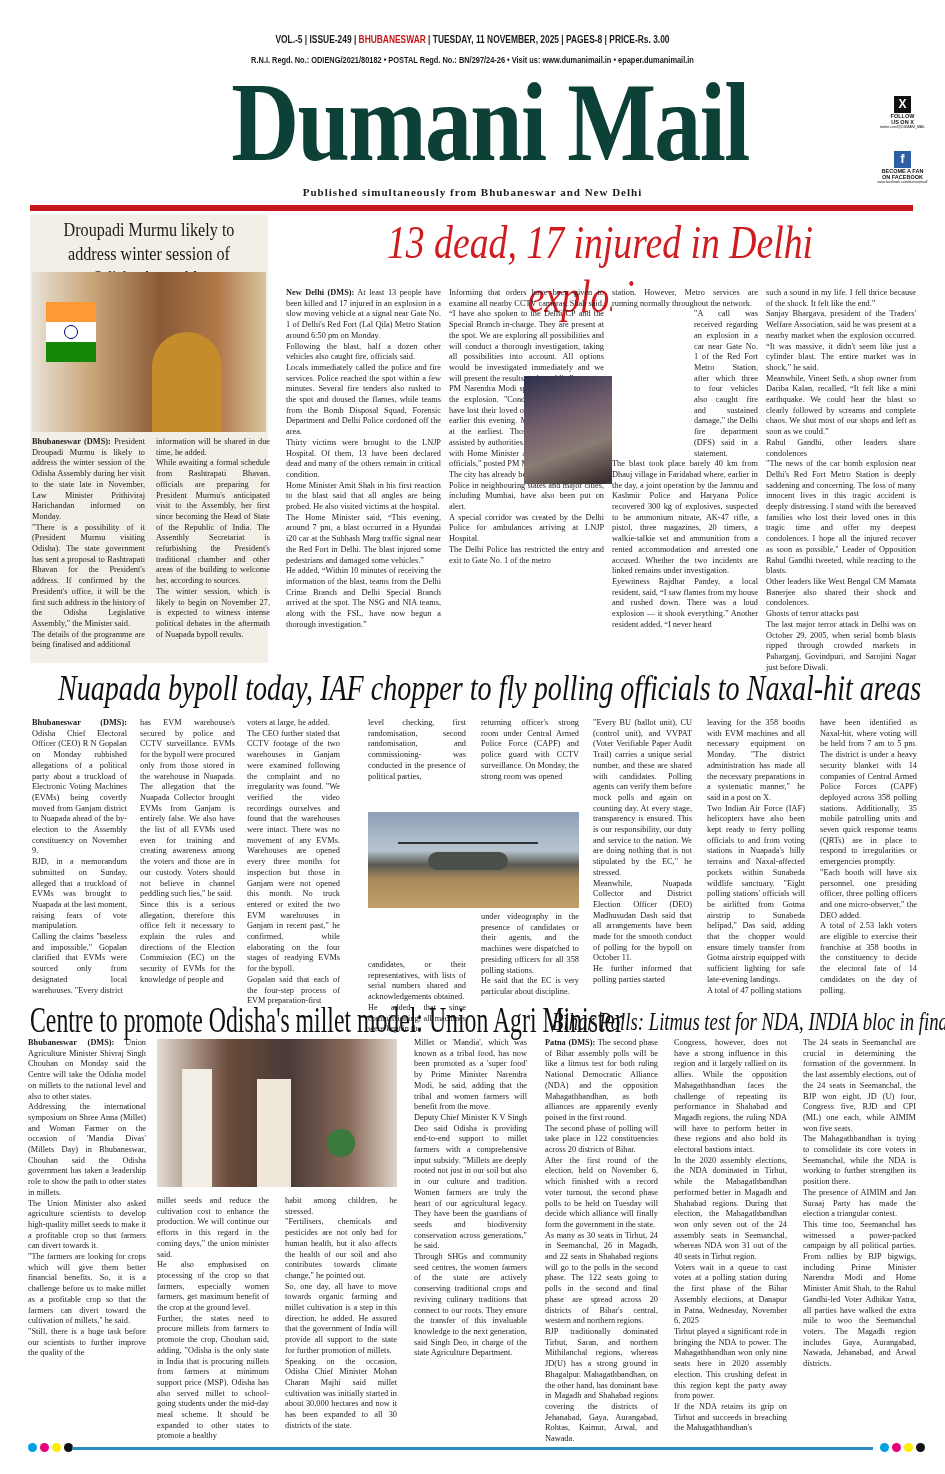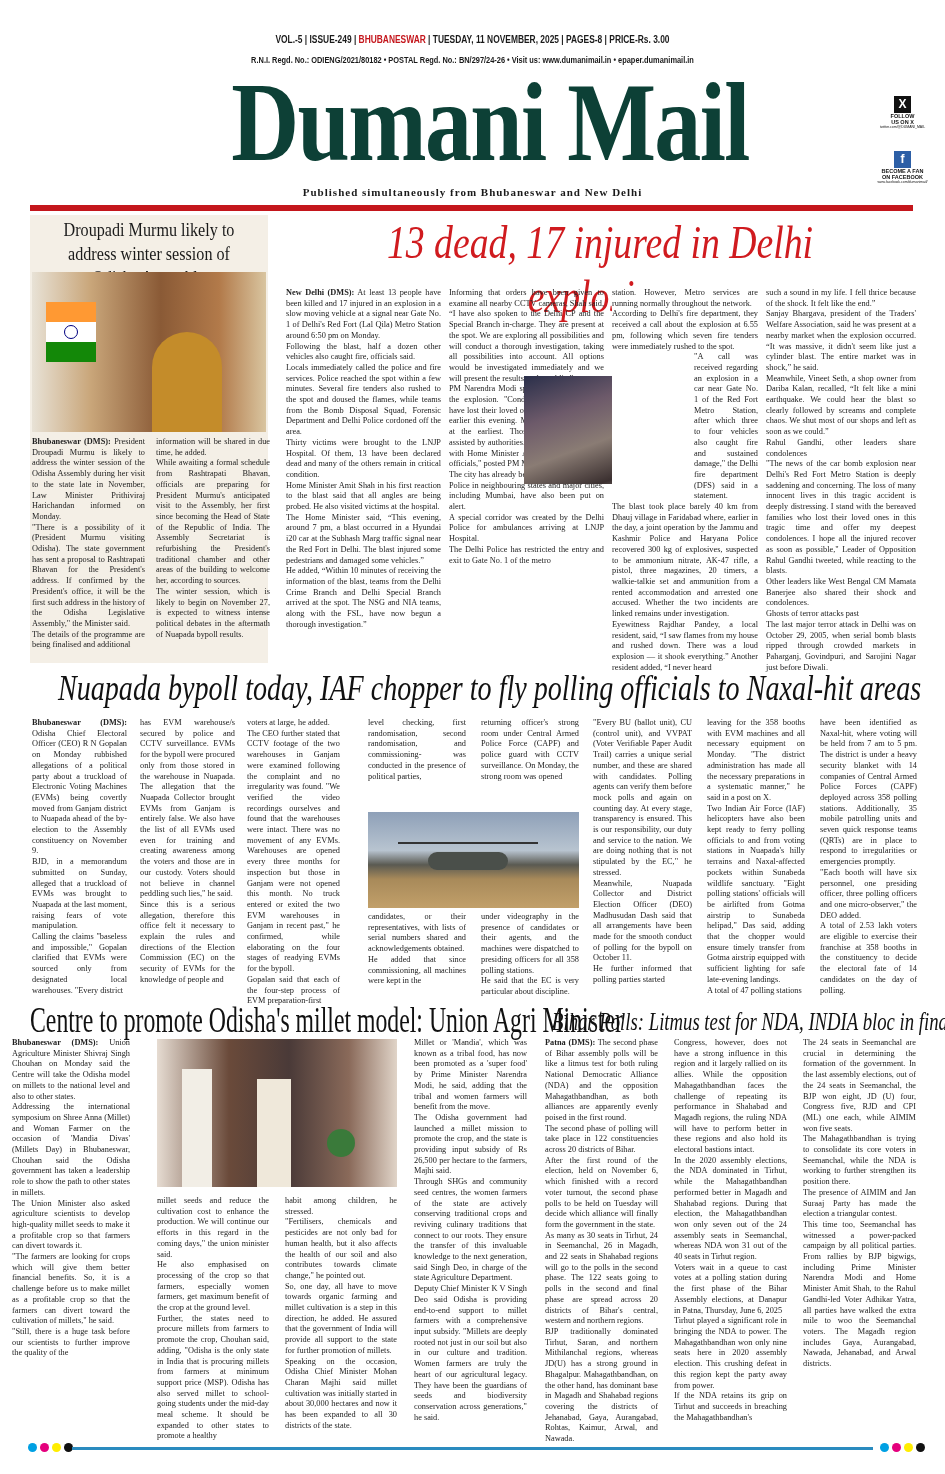--- a/index.html
+++ b/index.html
@@ -88,21 +88,20 @@
 <div class="abs col" style="top:288px;left:449px;width:155px">
   <p style="margin-right:0">Informing that orders have been given to examine all nearby CCTV cameras, Shah said, “I have also spoken to the Delhi CP and the Special Branch in-charge. They are present at the spot. We are exploring all possibilities and will conduct a thorough investigation, taking all possibilities into account. All options would be investigated immediately and we will present the results to the public.”</p>
   <p>PM Narendra Modi spoke to Shah following the explosion. "Condolences to those who have lost their loved ones in the blast in Delhi earlier this evening. May the injured recover at the earliest. Those affected are being assisted by authorities. Reviewed the situation with Home Minister Amit Shah Ji and other officials," posted PM Modi on X.</p>
     <p>The city has already been placed on high alert. Police in neighbouring states and major cities, including Mumbai, have also been put on alert.</p>
     <p>A special corridor was created by the Delhi Police for ambulances arriving at LNJP Hospital.</p>
     <p>The Delhi Police has restricted the entry and exit to Gate No. 1 of the metro</p>
 </div>
 <div class="abs photo" style="top:376px;left:524px;width:168px;height:108px;background:linear-gradient(160deg,#2a2f4a 0%,#6d5a6a 30%,#8a7c74 55%,#3b3030 80%,#c8c0b8 100%)"></div>
 <div class="abs col" style="top:288px;left:612px;width:146px;background:#fff">
   <p>station. However, Metro services are running normally throughout the network.</p>
-    <p>According to Delhi's fire department, they received a call about the explosion at 6.55 pm, following which seven fire tenders were immediately rushed to the spot.</p>
     <p style="margin-left:82px">"A call was received regarding an explosion in a car near Gate No. 1 of the Red Fort Metro Station, after which three to four vehicles also caught fire and sustained damage," the Delhi fire department (DFS) said in a statement.</p>
     <p>The blast took place barely 40 km from Dhauj village in Faridabad where, earlier in the day, a joint operation by the Jammu and Kashmir Police and Haryana Police recovered 300 kg of explosives, suspected to be ammonium nitrate, AK-47 rifle, a pistol, three magazines, 20 timers, a walkie-talkie set and ammunition from a rented accommodation and arrested one accused. Whether the two incidents are linked remains under investigation.</p>
     <p>Eyewitness Rajdhar Pandey, a local resident, said, “I saw flames from my house and rushed down. There was a loud explosion — it shook everything.” Another resident added, “I never heard</p>
 </div>
 <div class="abs col" style="top:288px;left:766px;width:150px">
   <p>such a sound in my life. I fell thrice because of the shock. It felt like the end.”</p>
     <p>Sanjay Bhargava, president of the Traders' Welfare Association, said he was present at a nearby market when the explosion occurred. “It was massive, it didn't seem like just a cylinder blast. The entire market was in shock,” he said.</p>
     <p>Meanwhile, Vineet Seth, a shop owner from Dariba Kalan, recalled, “It felt like a mini earthquake. We could hear the blast so clearly followed by screams and complete chaos. We shut most of our shops and left as soon as we could.”</p>
     <p>Rahul Gandhi, other leaders share condolences</p>
     <p>"The news of the car bomb explosion near Delhi's Red Fort Metro Station is deeply saddening and concerning. The loss of many innocent lives in this tragic accident is deeply distressing. I stand with the bereaved families who lost their loved ones in this tragic time and offer my deepest condolences. I hope all the injured recover as soon as possible," Leader of Opposition Rahul Gandhi tweeted, while reacting to the blasts.</p>
@@ -125,21 +124,21 @@
   <p>voters at large, he added.</p>
     <p>The CEO further stated that CCTV footage of the two warehouses in Ganjam were examined following the complaint and no irregularity was found. "We verified the video recordings ourselves and found that the warehouses were intact. There was no movement of any EVMs. Warehouses are opened every three months for inspection but those in Ganjam were not opened this month. No truck entered or exited the two EVM warehouses in Ganjam in recent past," he confirmed, while elaborating on the four stages of readying EVMs for the bypoll.</p>
     <p>Gopalan said that each of the four-step process of EVM preparation-first</p>
 </div>
 <div class="abs col" style="top:718px;left:368px;width:98px">level checking, first randomisation, second randomisation, and commissioning- was conducted in the presence of political parties,</div>
 <div class="abs col" style="top:718px;left:481px;width:98px">returning officer's strong room under Central Armed Police Force (CAPF) and police guard with CCTV surveillance. On Monday, the strong room was opened</div>
 <div class="abs photo" style="top:812px;left:368px;width:211px;height:96px;background:linear-gradient(180deg,#8ea0b8 0%,#b8c4d0 40%,#5a5a52 55%,#a88a5a 70%,#c2a06a 100%)">
   <div class="abs" style="left:60px;top:40px;width:80px;height:18px;background:#4a4f4a;border-radius:10px"></div>
   <div class="abs" style="left:30px;top:30px;width:140px;height:2px;background:#333"></div>
 </div>
-<div class="abs col" style="top:912px;left:368px;width:98px">
+<div class="abs col" style="top:960px;left:368px;width:98px">
   <p>candidates, or their representatives, with lists of serial numbers shared and acknowledgements obtained.</p>
     <p>He added that since commissioning, all machines were kept in the</p>
 </div>
 <div class="abs col" style="top:912px;left:481px;width:98px">
   <p>under videography in the presence of candidates or their agents, and the machines were dispatched to presiding officers for all 358 polling stations.</p>
     <p>He said that the EC is very particular about discipline.</p>
 </div>
 <div class="abs col" style="top:718px;left:593px;width:99px">
   <p>"Every BU (ballot unit), CU (control unit), and VVPAT (Voter Verifiable Paper Audit Trail) carries a unique serial number, and these are shared with candidates. Polling agents can verify them before mock polls and again on counting day. At every stage, transparency is ensured. This is our responsibility, our duty and service to the nation. We are doing nothing that is not stipulated by the EC," he stressed.</p>
     <p>Meanwhile, Nuapada Collector and District Election Officer (DEO) Madhusudan Dash said that all arrangements have been made for the smooth conduct of polling for the bypoll on October 11.</p>
@@ -150,21 +149,21 @@
     <p>Two Indian Air Force (IAF) helicopters have also been kept ready to ferry polling officials to and from voting stations in Nuapada's hilly terrains and Naxal-affected pockets within Sunabeda wildlife sanctuary. "Eight polling stations' officials will be airlifted from Gotma airstrip to Sunabeda helipad," Das said, adding that the chopper would ensure timely transfer from Gotma airstrip equipped with sufficient lighting for safe late-evening landings.</p>
     <p>A total of 47 polling stations</p>
 </div>
 <div class="abs col" style="top:718px;left:820px;width:97px">
   <p>have been identified as Naxal-hit, where voting will be held from 7 am to 5 pm. The district is under a heavy security blanket with 14 companies of Central Armed Police Forces (CAPF) deployed across 358 polling stations. Additionally, 35 mobile patrolling units and seven quick response teams (QRTs) are in place to respond to irregularities or emergencies promptly.</p>
     <p>"Each booth will have six personnel, one presiding officer, three polling officers and one micro-observer," the DEO added.</p>
     <p>A total of 2.53 lakh voters are eligible to exercise their franchise at 358 booths in the constituency to decide the electoral fate of 14 candidates on the day of polling.</p>
 </div>
 
 <div class="abs head2" style="top:1000px;left:30px;transform:scaleX(.66)">Centre to promote Odisha's millet model: Union Agri Minister</div>
-<div class="abs col" style="top:1038px;left:12px;width:118px">
+<div class="abs col" style="top:1038px;left:28px;width:118px">
   <p><b>Bhubaneswar (DMS):</b><span> Union Agriculture Minister Shivraj Singh Chouhan on Monday said the Centre will take the Odisha model on millets to the national level and also to other states.</span></p>
     <p>Addressing the international symposium on Shree Anna (Millet) and Woman Farmer on the occasion of 'Mandia Divas' (Millets Day) in Bhubaneswar, Chouhan said the Odisha government has taken a leadership role to show the path to other states in millets.</p>
     <p>The Union Minister also asked agriculture scientists to develop high-quality millet seeds to make it a profitable crop so that farmers can divert towards it.</p>
     <p>"The farmers are looking for crops which will give them better financial benefits. So, it is a challenge before us to make millet as a profitable crop so that the farmers can divert toward the cultivation of millets," he said.</p>
     <p>"Still, there is a huge task before our scientists to further improve the quality of the</p>
 </div>
 <div class="abs photo" style="top:1039px;left:157px;width:240px;height:148px;background:linear-gradient(90deg,#e6dcd2 0%,#6a4a3a 30%,#4a3a38 55%,#8a6a5a 80%,#e0d4c8 100%)">
   <div class="abs" style="left:25px;top:30px;width:30px;height:118px;background:#f2eee6"></div>
   <div class="abs" style="left:100px;top:40px;width:34px;height:108px;background:#efe8da"></div>
   <div class="abs" style="left:170px;top:90px;width:28px;height:28px;background:#3a7a3a;border-radius:50%"></div>
@@ -175,37 +174,36 @@
     <p>Further, the states need to procure millets from farmers to promote the crop, Chouhan said, adding, "Odisha is the only state in India that is procuring millets from farmers at minimum support price (MSP). Odisha has also served millet to school-going students under the mid-day meal scheme. It should be expanded to other states to promote a healthy</p>
 </div>
 <div class="abs col" style="top:1196px;left:285px;width:112px">
   <p>habit among children, he stressed.</p>
     <p>"Fertilisers, chemicals and pesticides are not only bad for human health, but it also affects the health of our soil and also contributes towards climate change," he pointed out.</p>
     <p>So, one day, all have to move towards organic farming and millet cultivation is a step in this direction, he added. He assured that the government of India will provide all support to the state for further promotion of millets.</p>
     <p>Speaking on the occasion, Odisha Chief Minister Mohan Charan Majhi said millet cultivation was initially started in about 30,000 hectares and now it has been expanded to all 30 districts of the state.</p>
 </div>
 <div class="abs col" style="top:1038px;left:414px;width:113px">
   <p>Millet or 'Mandia', which was known as a tribal food, has now been promoted as a 'super food' by Prime Minister Narendra Modi, he said, adding that the tribal and women farmers will benefit from the move.</p>
-    <p>The Odisha government had launched a millet mission to promote the crop, and the state is providing input subsidy of Rs 26,500 per hectare to the farmers, Majhi said.</p>
+    <p>Deputy Chief Minister K V Singh Deo said Odisha is providing end-to-end support to millet farmers with a comprehensive input subsidy. "Millets are deeply rooted not just in our soil but also in our culture and tradition. Women farmers are truly the heart of our agricultural legacy. They have been the guardians of seeds and biodiversity conservation across generations," he said.</p>
     <p>Through SHGs and community seed centres, the women farmers of the state are actively conserving traditional crops and reviving culinary traditions that connect to our roots. They ensure the transfer of this invaluable knowledge to the next generation, said Singh Deo, in charge of the state Agriculture Department.</p>
-    <p>Deputy Chief Minister K V Singh Deo said Odisha is providing end-to-end support to millet farmers with a comprehensive input subsidy. "Millets are deeply rooted not just in our soil but also in our culture and tradition. Women farmers are truly the heart of our agricultural legacy. They have been the guardians of seeds and biodiversity conservation across generations," he said.</p>
 </div>
 
 <div class="abs head2" style="top:1002px;left:552px;font-size:26px;font-style:italic;transform:scaleX(.72)">Bihar Polls: Litmus test for NDA, INDIA bloc in final phase</div>
 <div class="abs col" style="top:1038px;left:545px;width:113px">
   <p><b>Patna (DMS):</b><span> The second phase of Bihar assembly polls will be like a litmus test for both ruling National Democratic Alliance (NDA) and the opposition Mahagathbandhan, as both alliances are apparently evenly poised in the first round.</span></p>
     <p>The second phase of polling will take place in 122 constituencies across 20 districts of Bihar.</p>
     <p>After the first round of the election, held on November 6, which finished with a record voter turnout, the second phase polls to be held on Tuesday will decide which alliance will finally form the government in the state.</p>
     <p>As many as 30 seats in Tirhut, 24 in Seemanchal, 26 in Magadh, and 22 seats in Shahabad regions will go to the polls in the second phase. The 122 seats going to polls in the second and final phase are spread across 20 districts of Bihar's central, western and northern regions.</p>
     <p>BJP traditionally dominated Tirhut, Saran, and northern Mithilanchal regions, whereas JD(U) has a strong ground in Bhagalpur. Mahagathbandhan, on the other hand, has dominant base in Magadh and Shahabad regions covering the districts of Jehanabad, Gaya, Aurangabad, Rohtas, Kaimur, Arwal, and Nawada.</p>
 </div>
 <div class="abs col" style="top:1038px;left:674px;width:113px">
   <p>Congress, however, does not have a strong influence in this region and it largely rallied on its allies. While the opposition Mahagathbandhan faces the challenge of repeating its performance in Shahabad and Magadh regions, the ruling NDA will have to perform better in these regions and also hold its electoral bastions intact.</p>
     <p>In the 2020 assembly elections, the NDA dominated in Tirhut, while the Mahagathbandhan performed better in Magadh and Shahabad regions. During that election, the Mahagathbandhan won only seven out of the 24 assembly seats in Seemanchal, whereas NDA won 31 out of the 40 seats in Tirhut region.</p>
-    <p>Voters wait in a queue to cast votes at a polling station during the first phase of the Bihar Assembly elections, at Danapur in Patna, Thursday, June 6, 2025</p>
+    <p>Voters wait in a queue to cast votes at a polling station during the first phase of the Bihar Assembly elections, at Danapur in Patna, Wednesday, November 6, 2025</p>
     <p>Tirhut played a significant role in bringing the NDA to power. The Mahagathbandhan won only nine seats here in 2020 assembly election. This crushing defeat in this region kept the party away from power.</p>
     <p>If the NDA retains its grip on Tirhut and succeeds in breaching the Mahagathbandhan's</p>
 </div>
 <div class="abs col" style="top:1038px;left:803px;width:113px">
     <p>The 24 seats in Seemanchal are crucial in determining the formation of the government. In the last assembly elections, out of the 24 seats in Seemanchal, the BJP won eight, JD (U) four, Congress five, RJD and CPI (ML) one each, while AIMIM won five seats.</p>
     <p>The Mahagathbandhan is trying to consolidate its core voters in Seemanchal, while the NDA is working to further strengthen its position there.</p>
     <p>The presence of AIMIM and Jan Suraaj Party has made the election a triangular contest.</p>
     <p>This time too, Seemanchal has witnessed a power-packed campaign by all political parties. From rallies by BJP bigwigs, including Prime Minister Narendra Modi and Home Minister Amit Shah, to the Rahul Gandhi-led Voter Adhikar Yatra, all parties have walked the extra mile to woo the Seemanchal voters. The Magadh region includes Gaya, Aurangabad, Nawada, Jehanabad, and Arwal districts.</p>
 </div>
 

